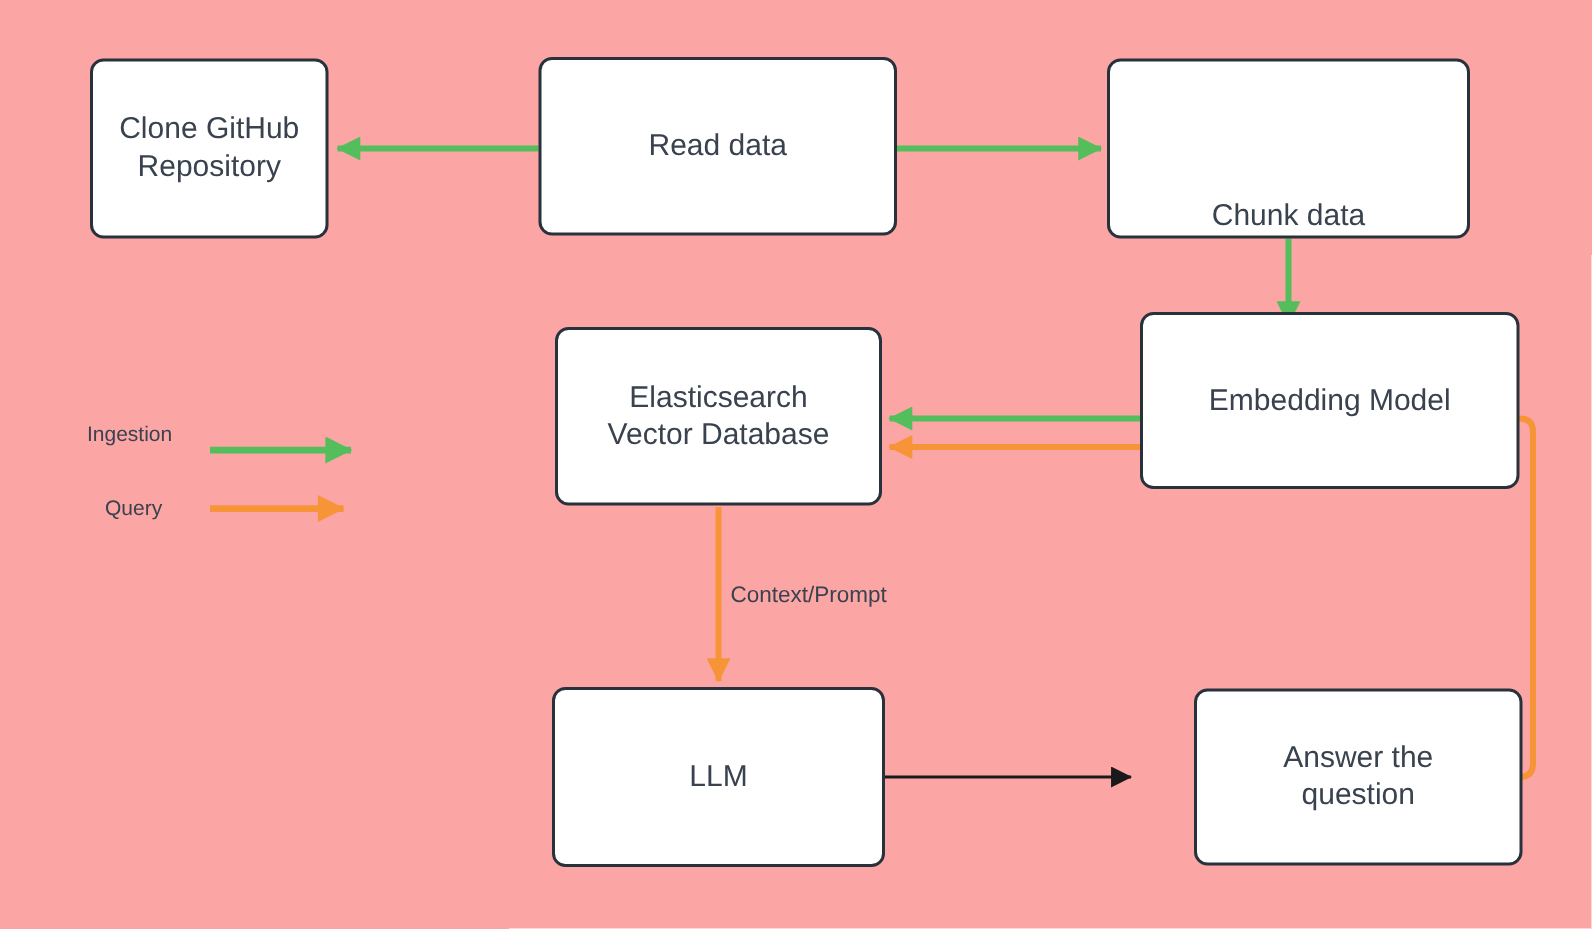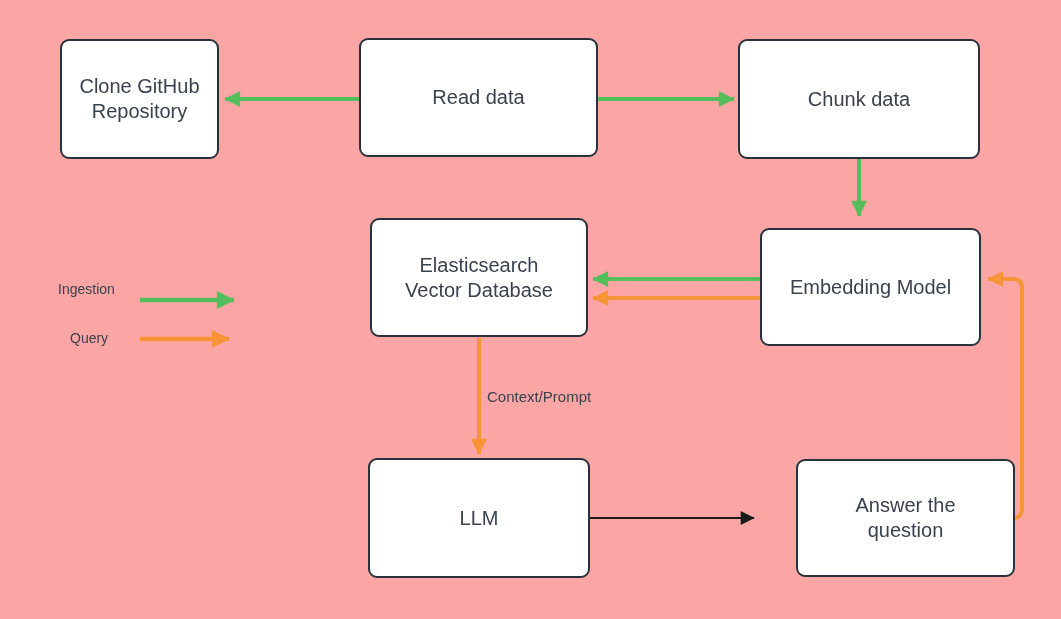--- a/index.html
+++ b/index.html
@@ -35,24 +35,24 @@
     text-align: center;
     color: #39424E;
     font-size: 20px;
     line-height: 1.25;
   }
   .node .node-label { display: inline-block; }
 
   .node-clone        { left: 60px;  top: 39px;  width: 159px; height: 120px; }
   .node-clone .node-label        { max-width: 140px; }
   .node-read         { left: 359px; top: 38px;  width: 239px; height: 119px; }
-  .node-chunk        { left: 738px; top: 39px;  width: 242px; height: 120px; }
+  .node-chunk        { left: 738px; top: 39px;  width: 242px; height: 120px; align-items: flex-end; }
   .node-elastic      { left: 370px; top: 218px; width: 218px; height: 119px; }
   .node-elastic .node-label      { max-width: 170px; }
-  .node-embedding    { left: 760px; top: 228px; width: 221px; height: 118px; }
+  .node-embedding    { left: 760px; top: 208px; width: 253px; height: 118px; }
   .node-llm          { left: 368px; top: 458px; width: 222px; height: 120px; }
   .node-answer       { left: 760px; top: 459px; width: 219px; height: 118px; margin-left: 36px; }
   .node-answer .node-label       { max-width: 130px; }
 
   .edge-label {
     position: absolute;
     left: 487px;
     top: 388px;
     font-size: 15px;
     color: #39424E;

